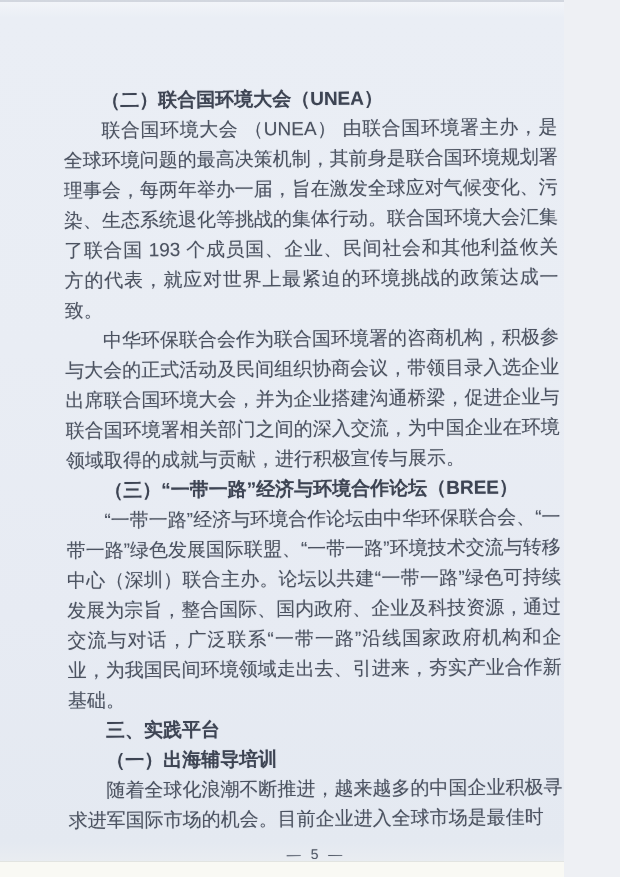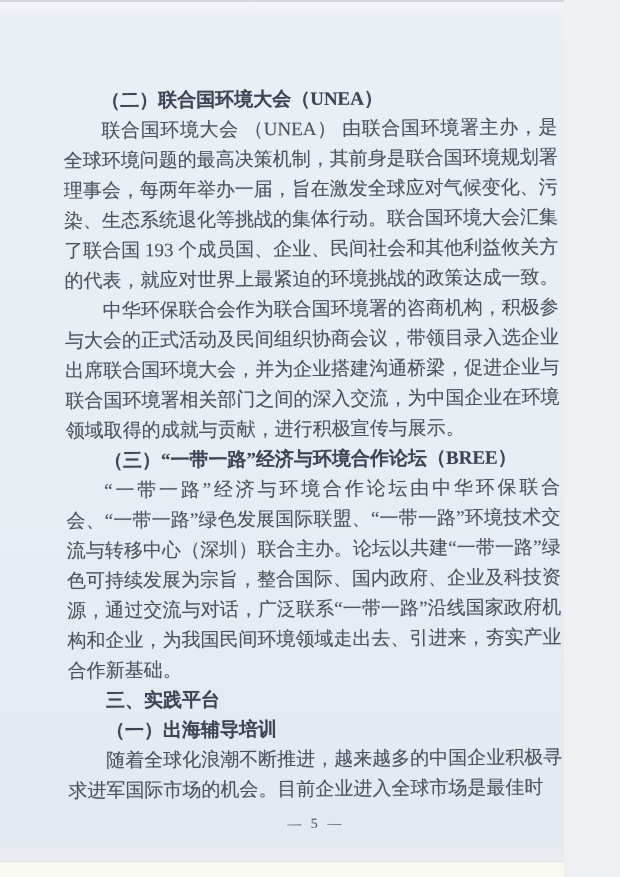--- a/index.html
+++ b/index.html
@@ -12,21 +12,21 @@
     width: 564px;
     height: 877px;
     overflow: hidden;
     background: linear-gradient(180deg,
       #f3f5f9 0%,
       #eaeef5 2%,
       #e9edf4 40%,
       #e7ebf3 70%,
       #e4e9f1 96%,
       #edeff1 100%);
-    font-family: Liberation Serif, serif;
+    font-family: Liberation Sans, sans-serif;
   }
   .top-edge {
     position: absolute;
     top: 0; left: 0; right: 0;
     height: 2px;
     background: #c7ccd5;
     opacity: .75;
   }
   .bottom-edge {
     position: absolute;

